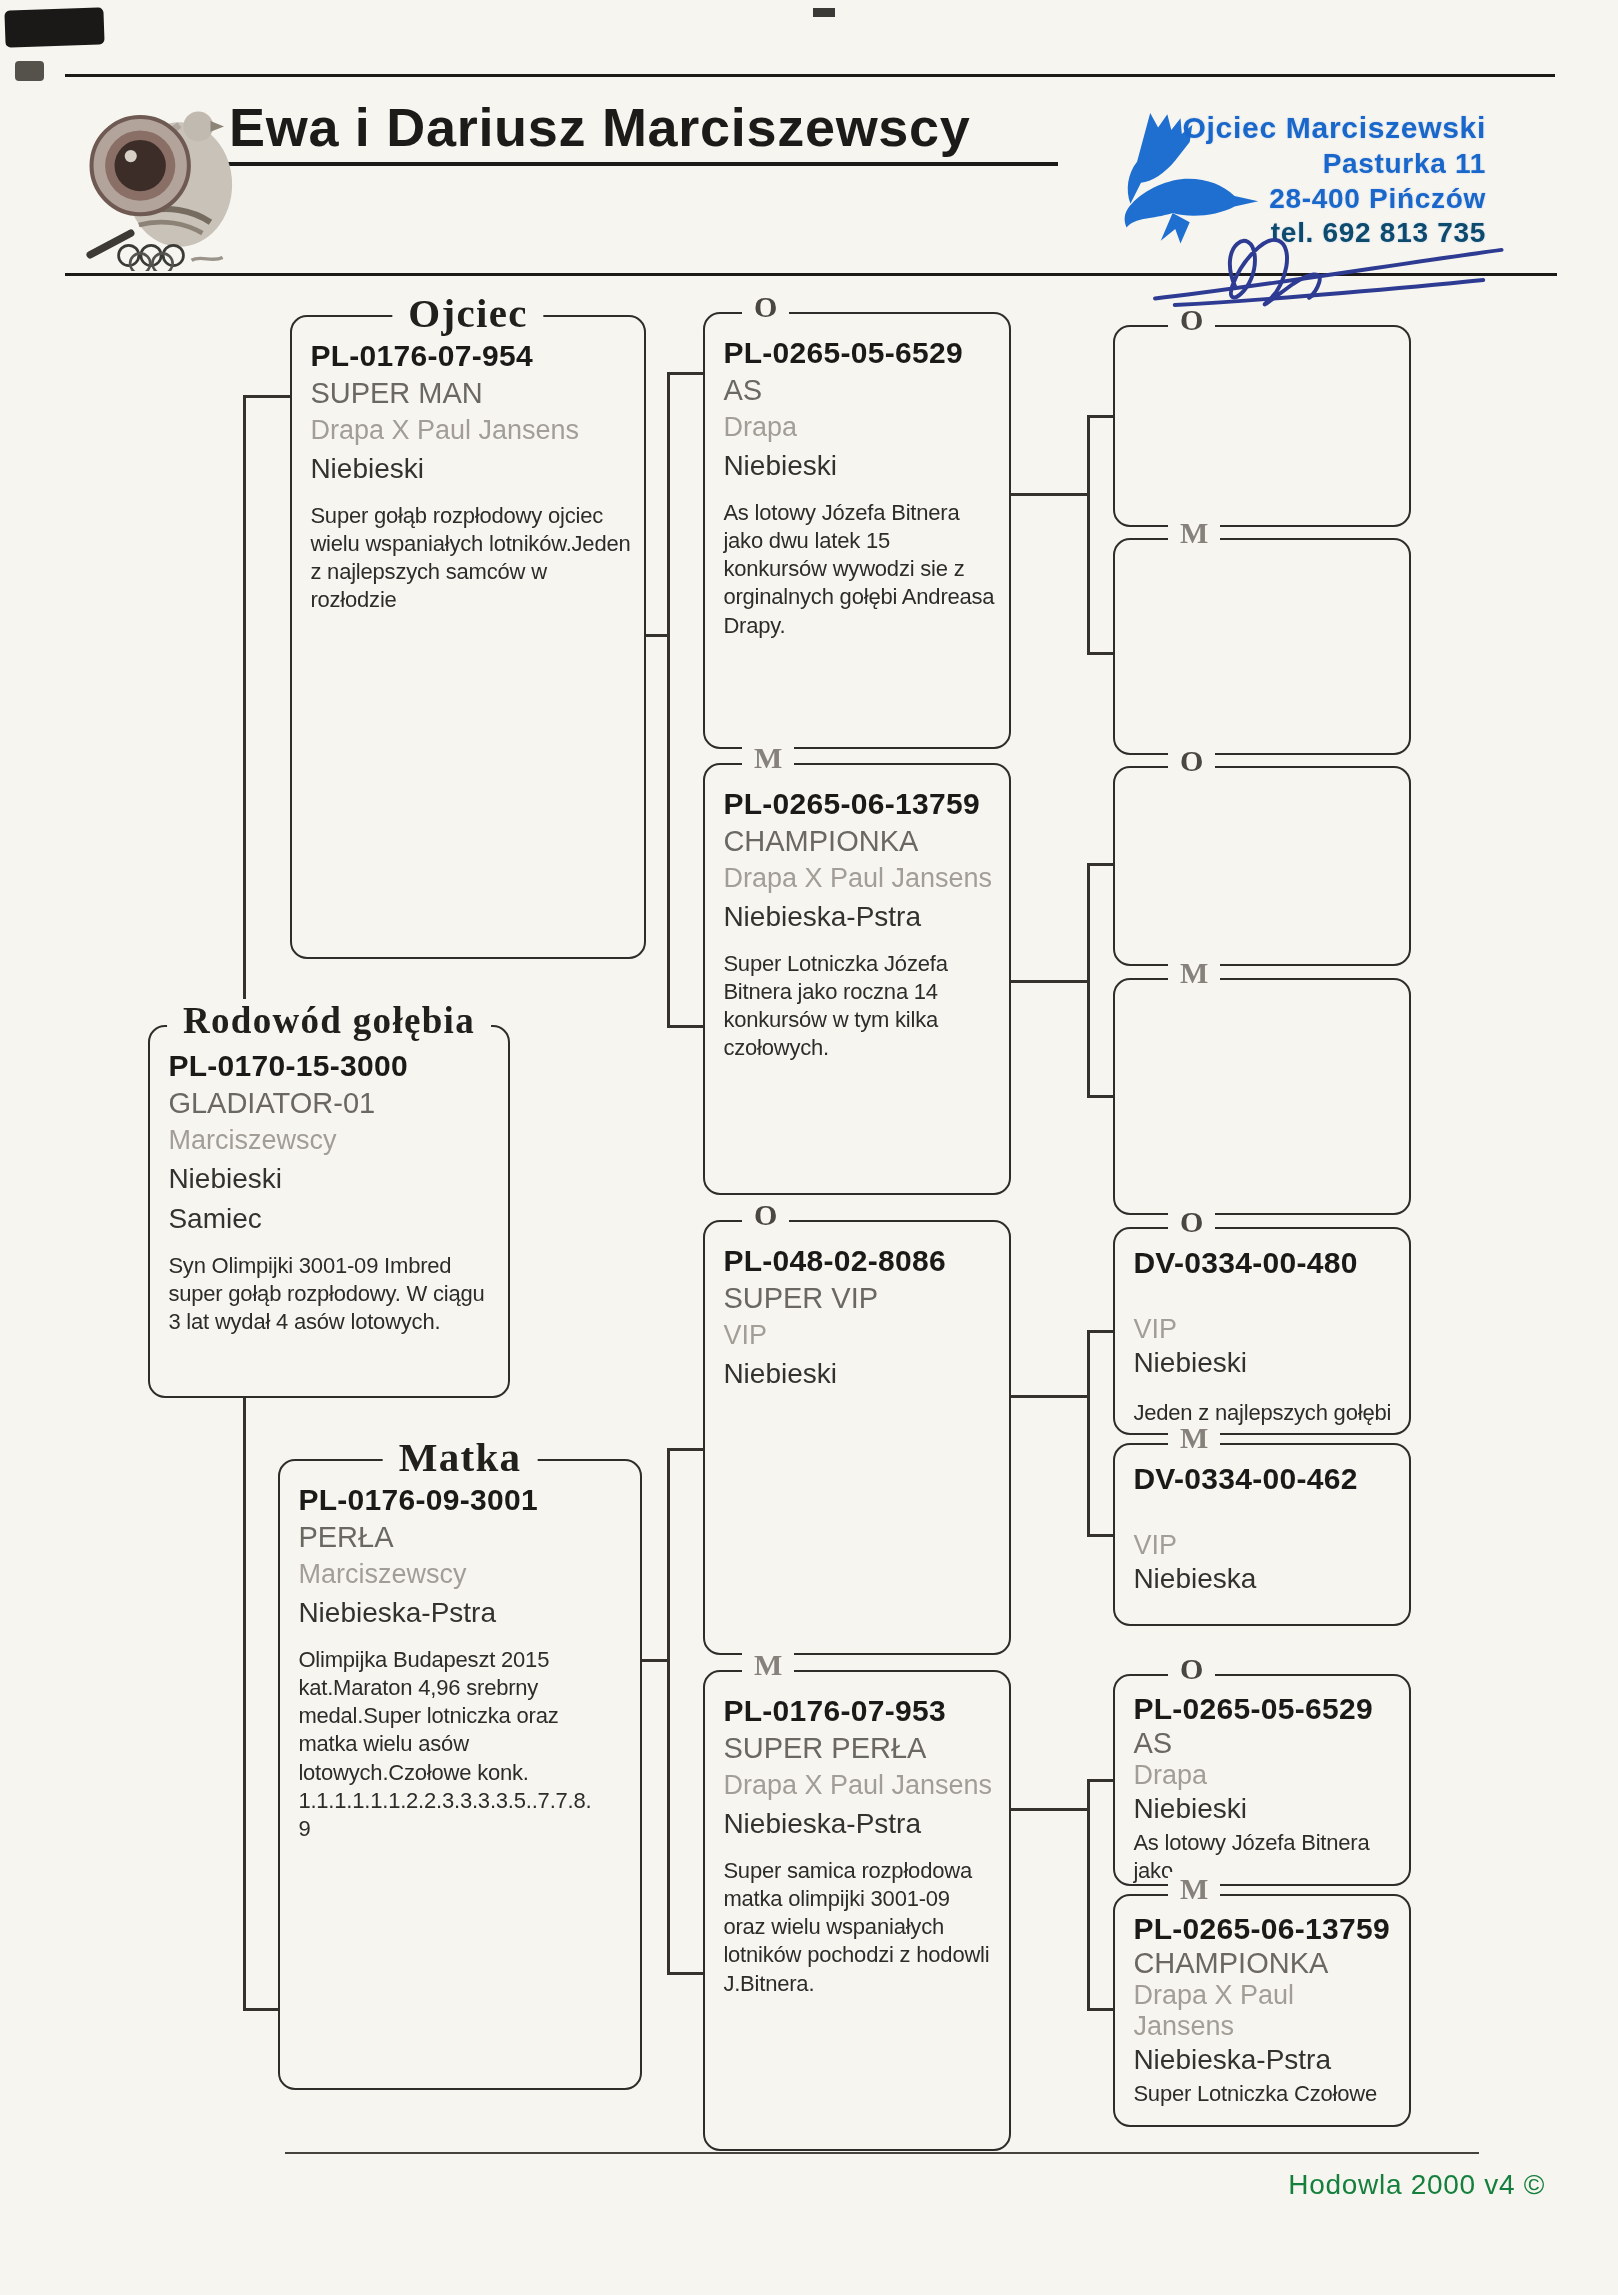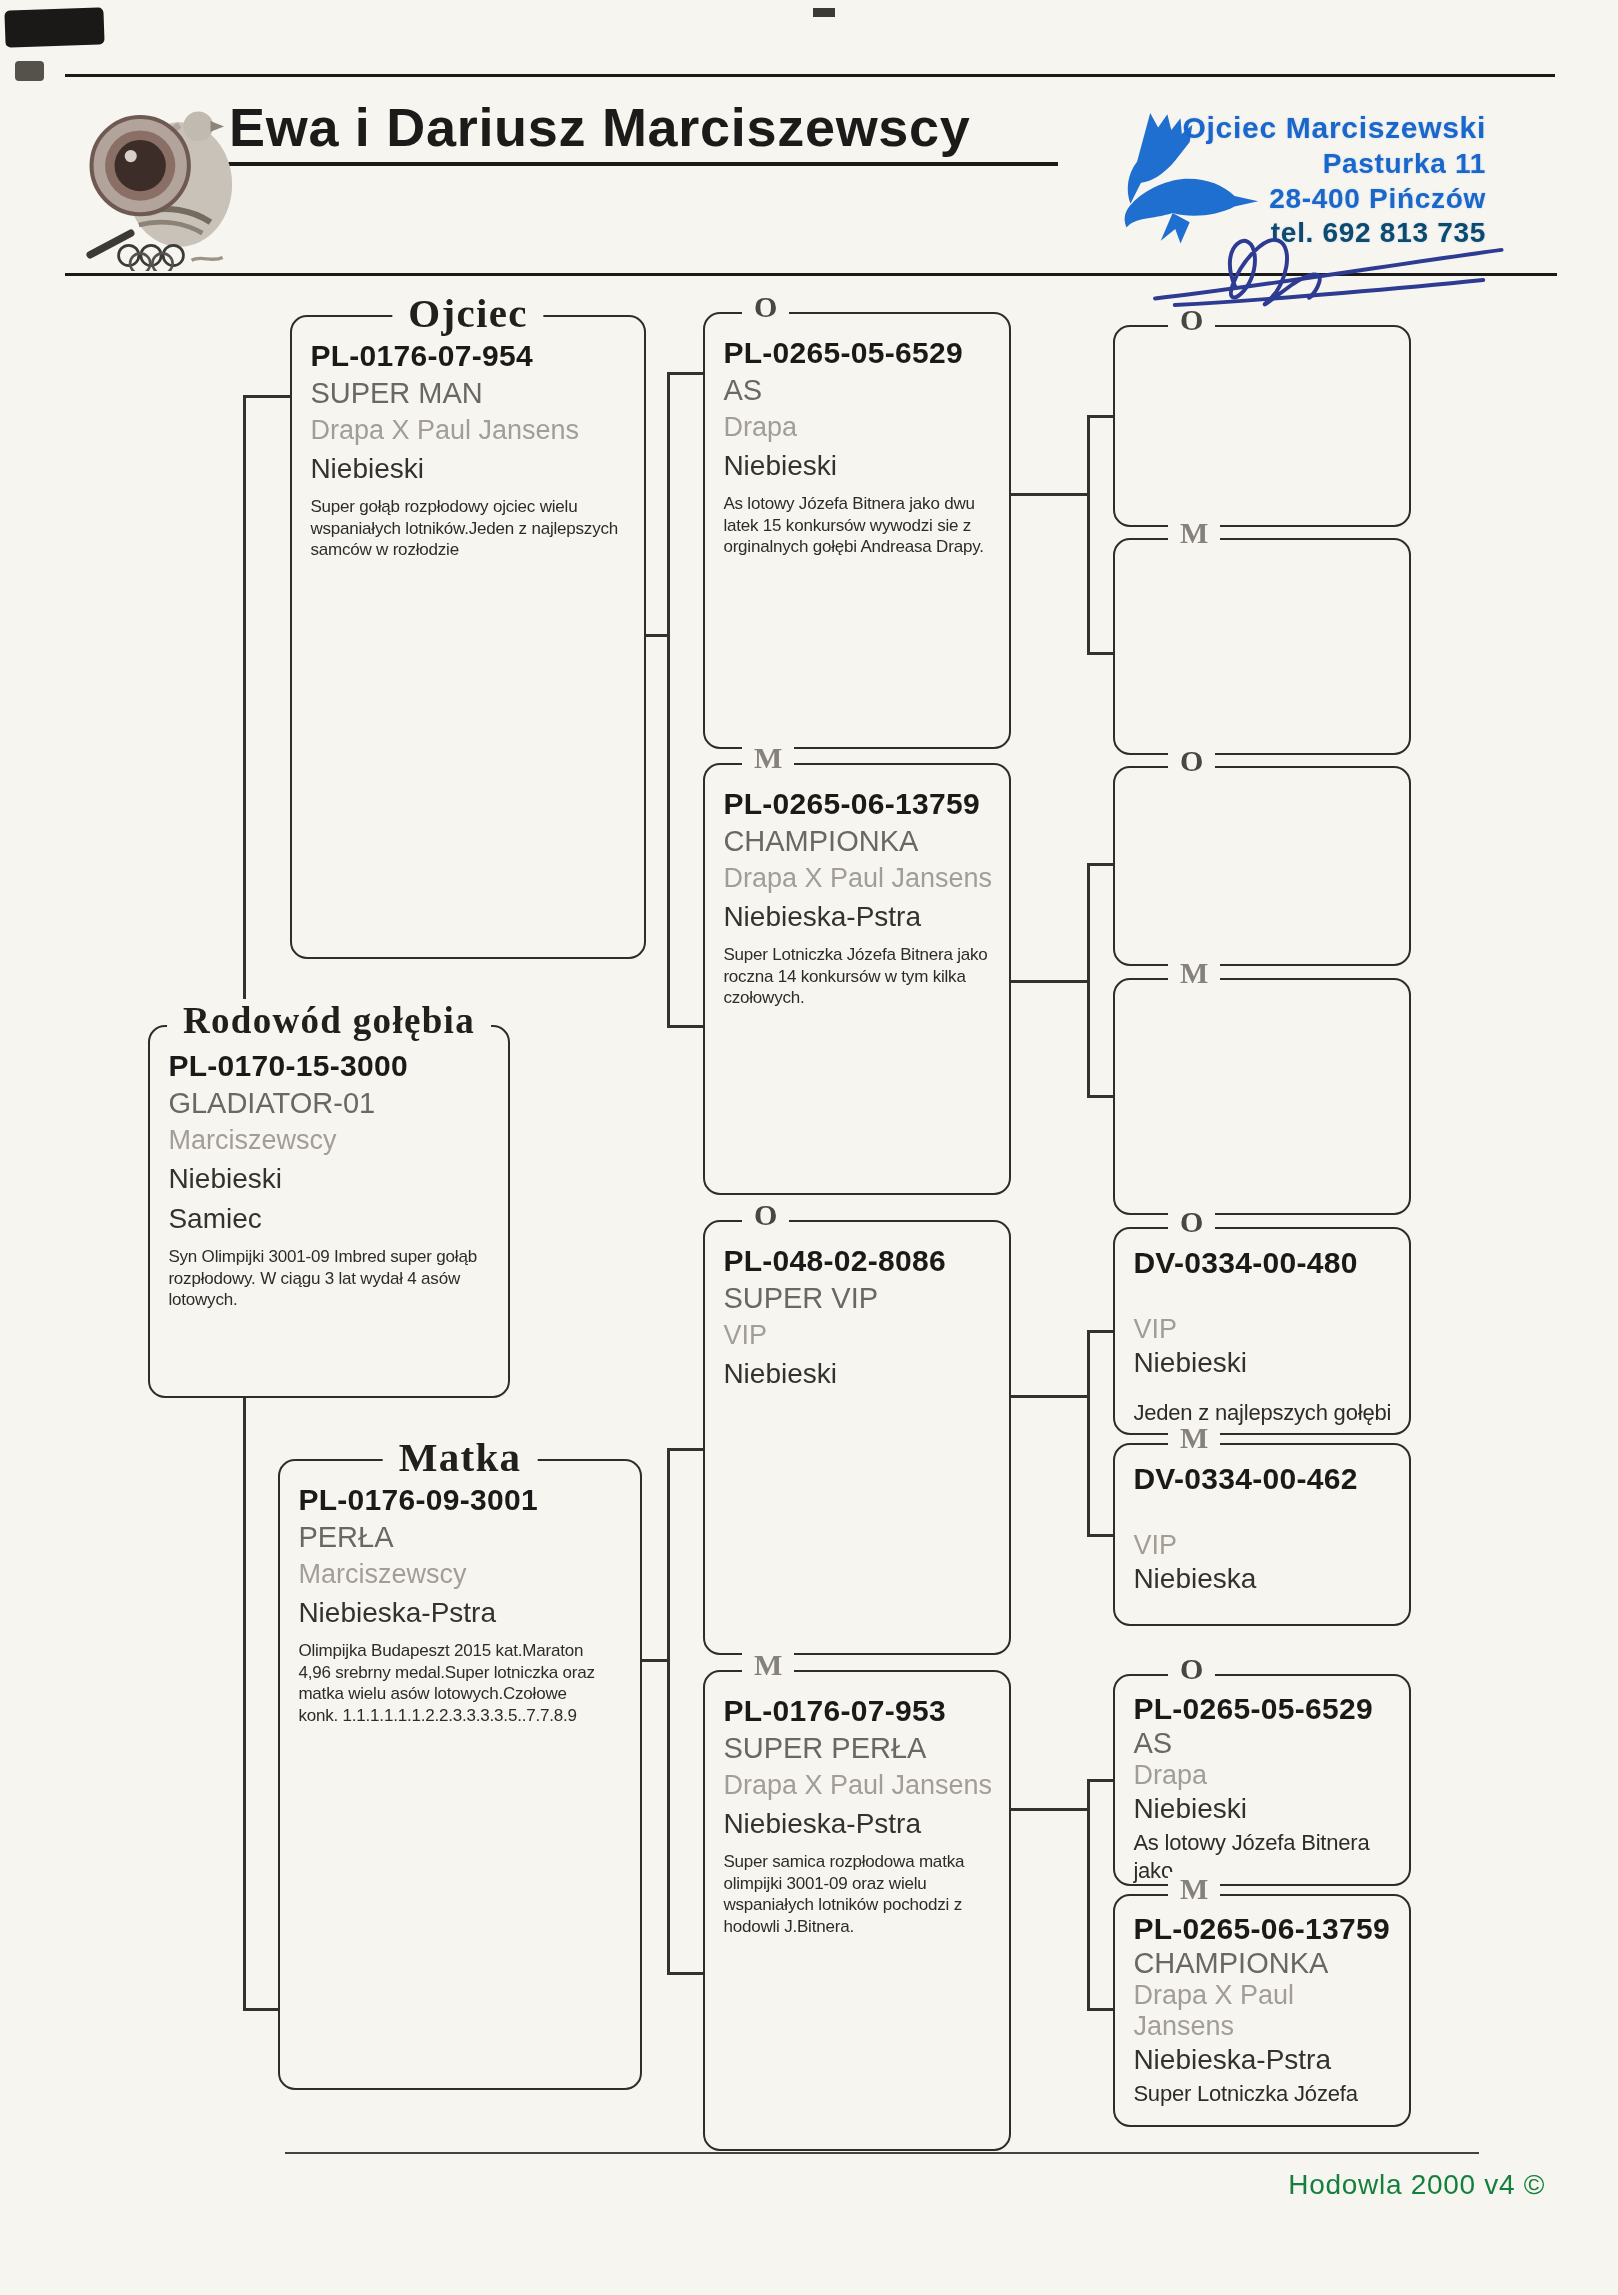--- a/index.html
+++ b/index.html
@@ -29,21 +29,21 @@
   }
   .om.o{color:#4a4742;}
   .om.m{color:#86827b;}
   .content{padding:22.4px 13px 0 18.4px;}
   .ring{font-size:30px;font-weight:700;color:#1b1a18;letter-spacing:0.3px;}
   .name{font-size:29px;color:#6b6862;min-height:36px;margin-top:4px;}
   .strain{font-size:27px;color:#a29e97;min-height:33px;margin-top:1.3px;}
   .colorline{font-size:28px;color:#34322e;margin-top:5.3px;}
   .sexline{font-size:28px;color:#34322e;margin-top:8px;}
   .desc{
-    font-size:17px;color:#2e2c29;line-height:1.28;margin-top:11px;
+    font-size:22px;color:#2e2c29;line-height:1.28;margin-top:17px;
     letter-spacing:-0.2px;overflow-wrap:anywhere;
   }
   .mother-pad .desc{padding-right:30px;}
   .header-title{
     position:absolute;left:229px;top:96px;
     font-size:54px;font-weight:700;color:#1d1b19;letter-spacing:0.7px;
     font-family:"Liberation Sans",sans-serif;white-space:nowrap;z-index:2;
   }
   .stamp-text{
     position:absolute;text-align:right;right:133px;width:461px;
@@ -272,20 +272,20 @@
       <div class="desc" style="margin-top:4px;font-size:22px;">As lotowy Józefa Bitnera jako</div>
     </div>
   </div>
   <div class="box" style="left:1113px;top:1894px;width:298px;height:233px;">
     <div class="om m" style="left:53px;">M</div>
     <div class="content" style="padding-top:16px;">
       <div class="ring">PL-0265-06-13759</div>
       <div class="name" style="min-height:29px;margin-top:1.3px;">CHAMPIONKA</div>
       <div class="strain" style="min-height:29px;margin-top:0;">Drapa X Paul Jansens</div>
       <div class="colorline" style="margin-top:1.3px;">Niebieska-Pstra</div>
-      <div class="desc" style="margin-top:4px;font-size:22px;">Super Lotniczka Józefa</div>
+      <div class="desc" style="margin-top:4px;font-size:22px;">Super Lotniczka Czołowe</div>
     </div>
   </div>
 
   <div class="footer">Hodowla 2000 v4 ©</div>
 
 </div>
 
 
 </body></html>

